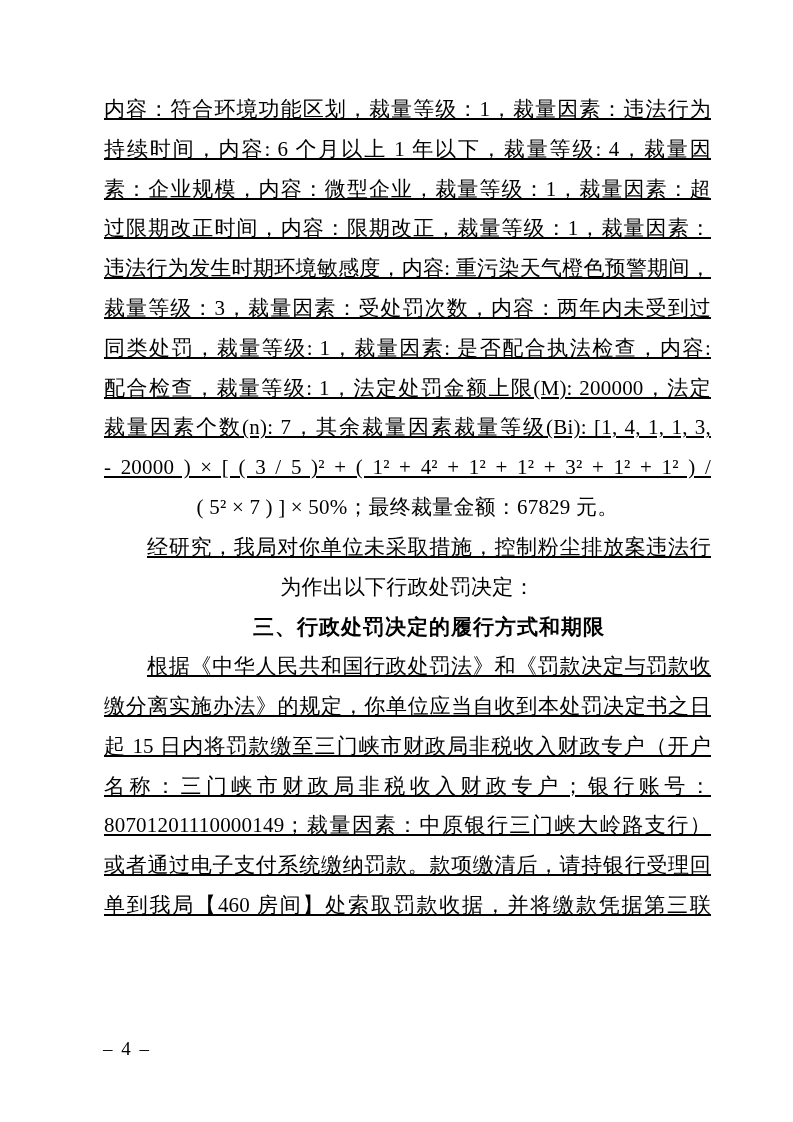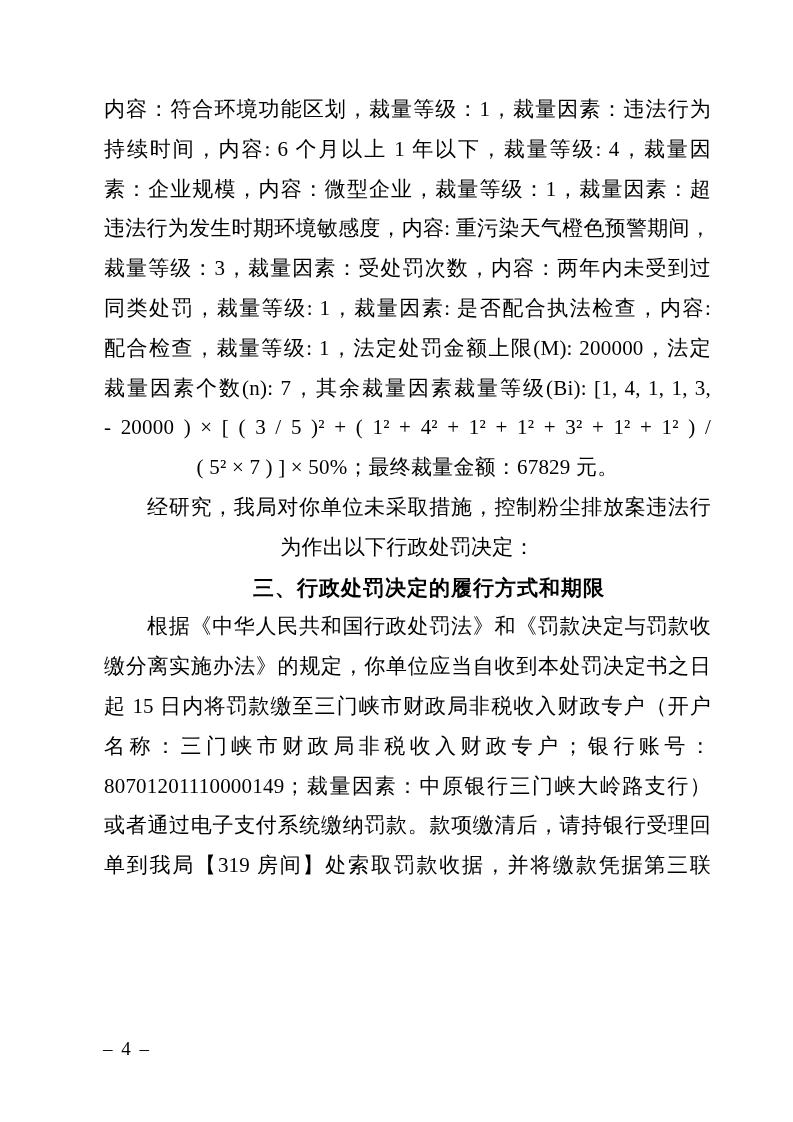--- a/index.html
+++ b/index.html
@@ -26,20 +26,21 @@
     font-size: 21px;
     height: 39.8px;
     line-height: 39.8px;
     text-align: center;
     overflow: hidden;
     letter-spacing: 0.2px;
   }
   .line.justify {
     text-align: justify;
     text-align-last: justify;
+    text-decoration: underline;
   }
   .line.indent {
     padding-left: 43px;
   }
   .line.heading {
     font-family: "Liberation Sans", "DejaVu Sans", sans-serif;
     font-weight: bold;
     letter-spacing: 1px;
   }
   .footer {
@@ -52,32 +53,33 @@
   }
 </style>
 </head>
 <body>
 
 <div class="page">
   <div class="content" id="doc-body">
       <div class="line justify">内容：符合环境功能区划，裁量等级：1，裁量因素：违法行为</div>
       <div class="line justify">持续时间，内容: 6 个月以上 1 年以下，裁量等级: 4，裁量因</div>
       <div class="line justify">素：企业规模，内容：微型企业，裁量等级：1，裁量因素：超</div>
+      <div class="line justify">过限期改正时间，内容：限期改正，裁量等级：1，裁量因素：</div>
       <div class="line justify">违法行为发生时期环境敏感度，内容: 重污染天气橙色预警期间，</div>
       <div class="line justify">裁量等级：3，裁量因素：受处罚次数，内容：两年内未受到过</div>
       <div class="line justify">同类处罚，裁量等级: 1，裁量因素: 是否配合执法检查，内容:</div>
       <div class="line justify">配合检查，裁量等级: 1，法定处罚金额上限(M): 200000，法定</div>
       <div class="line justify">裁量因素个数(n): 7，其余裁量因素裁量等级(Bi): [1, 4, 1, 1, 3,</div>
       <div class="line justify">- 20000 ) × [ ( 3 / 5 )² + ( 1² + 4² + 1² + 1² + 3² + 1² + 1² ) /</div>
       <div class="line">( 5² × 7 ) ] × 50%；最终裁量金额：67829 元。</div>
       <div class="line justify indent">经研究，我局对你单位未采取措施，控制粉尘排放案违法行</div>
       <div class="line">为作出以下行政处罚决定：</div>
       <div class="line indent heading">三、行政处罚决定的履行方式和期限</div>
       <div class="line justify indent">根据《中华人民共和国行政处罚法》和《罚款决定与罚款收</div>
       <div class="line justify">缴分离实施办法》的规定，你单位应当自收到本处罚决定书之日</div>
       <div class="line justify">起 15 日内将罚款缴至三门峡市财政局非税收入财政专户（开户</div>
       <div class="line justify">名称：三门峡市财政局非税收入财政专户；银行账号：</div>
       <div class="line justify">80701201110000149；裁量因素：中原银行三门峡大岭路支行）</div>
       <div class="line justify">或者通过电子支付系统缴纳罚款。款项缴清后，请持银行受理回</div>
-      <div class="line justify">单到我局【319 房间】处索取罚款收据，并将缴款凭据第三联</div>
+      <div class="line justify">单到我局【460 房间】处索取罚款收据，并将缴款凭据第三联</div>
     </div>
   <div class="footer">– 4 –</div>
 </div>
 
 </body></html>

